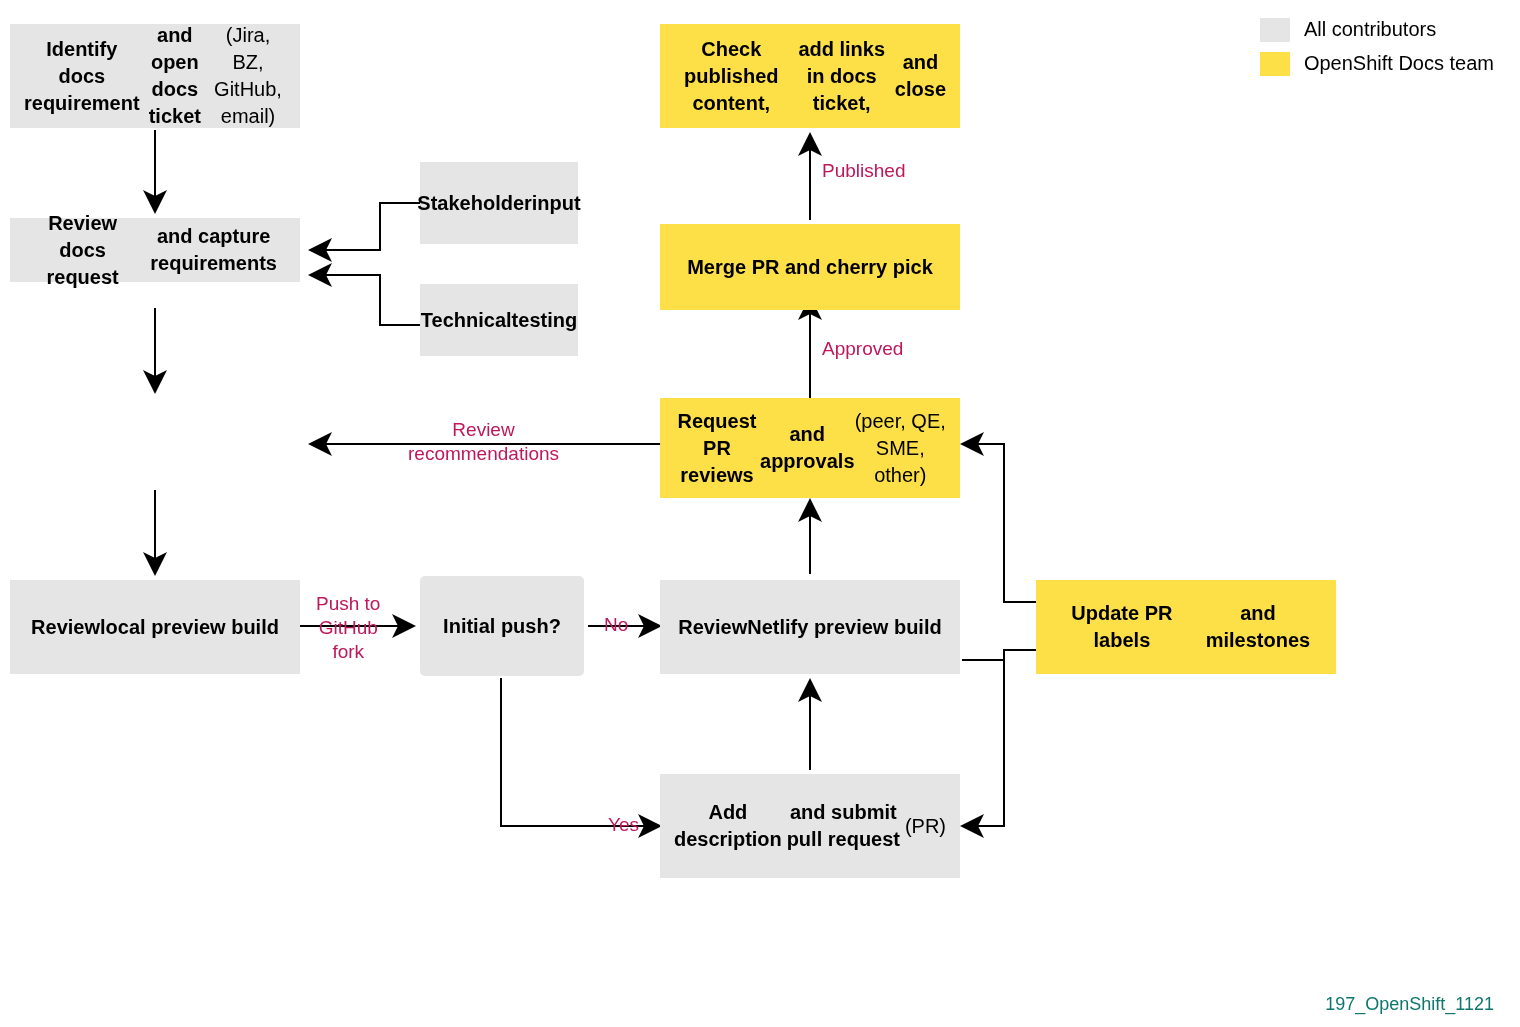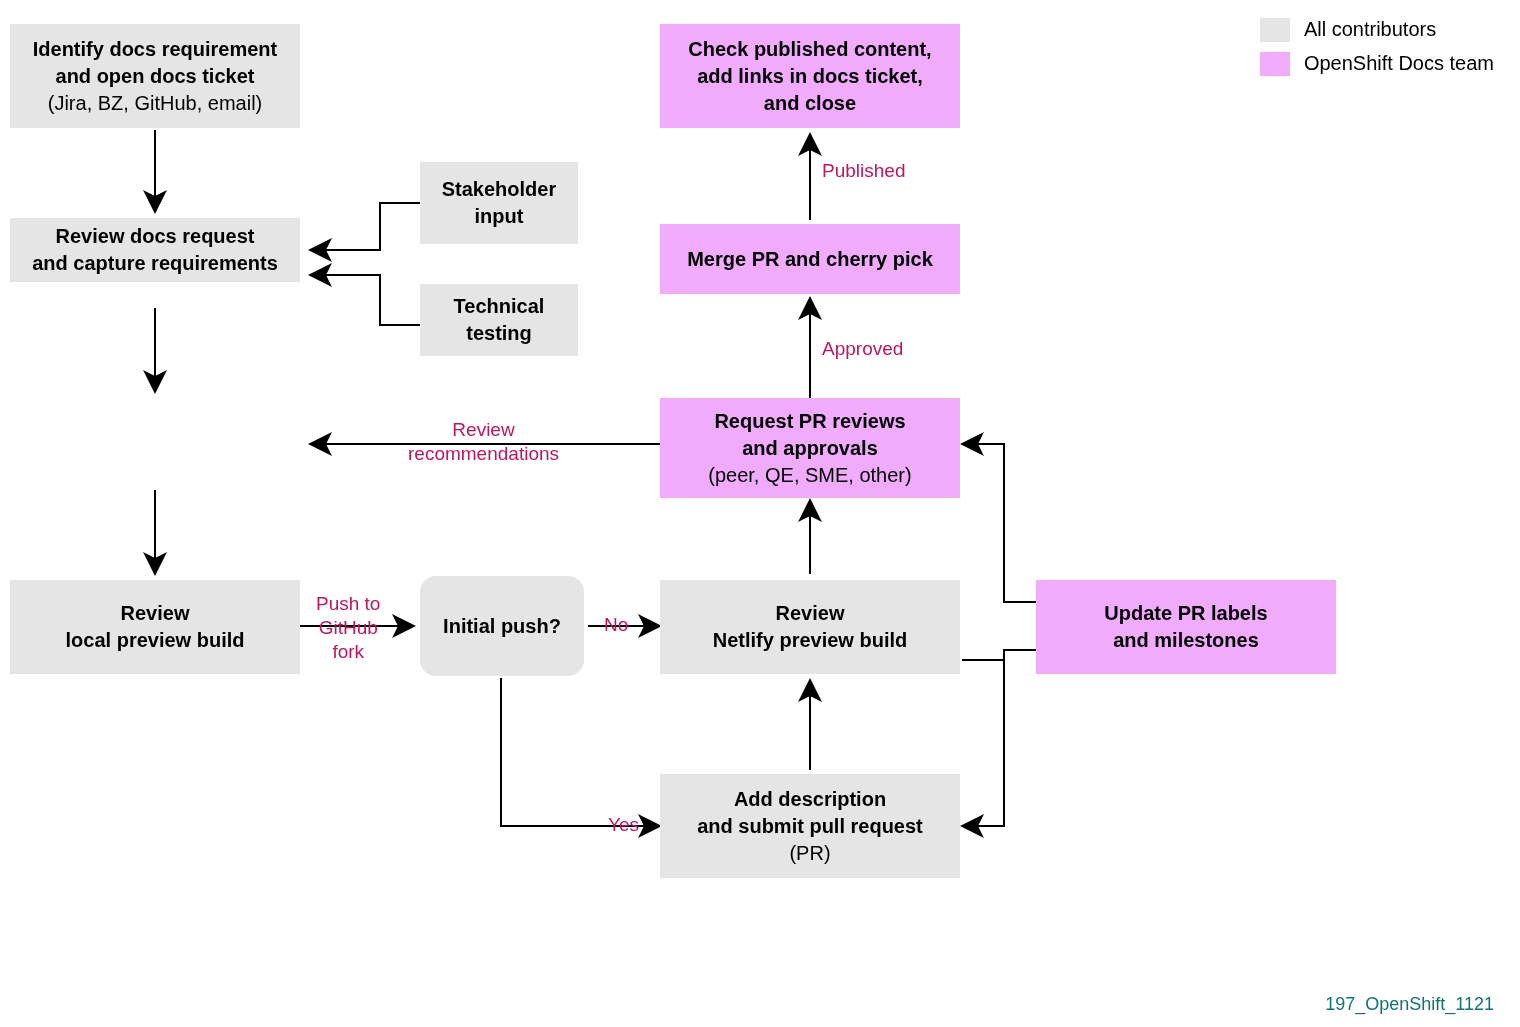--- a/index.html
+++ b/index.html
@@ -1,22 +1,22 @@
 <!DOCTYPE html>
 <html><head>
 <meta charset="utf-8">
 <style>
 html,body{margin:0;padding:0;font-family:"Segoe UI",Arial,sans-serif;background:#fff}
 .canvas{position:relative;width:1520px;height:1027px}
-.node{position:absolute;display:flex;flex-direction:column;align-items:center;justify-content:center;text-align:center;line-height:1.35;padding:8px 14px;box-sizing:border-box}
+.node{position:absolute;display:flex;flex-direction:row;align-items:center;justify-content:center;text-align:center;line-height:1.35;padding:8px 14px;box-sizing:border-box}
 .gray{background:#e5e5e5}
-.blue{background:#f0abfc}
+.blue{background:#fde047}
 .bold{font-weight:700;font-size:20px}
 .sub{font-weight:400;font-size:20px}
-.decision{border-radius:16px}
+.decision{border-radius:5px}
 .edge-label{position:absolute;font-size:19px;color:#be185d;text-align:center;white-space:nowrap}
 .legend{position:absolute;right:26px;top:18px;font-size:20px}
 .legend div{display:flex;align-items:flex-start;margin-bottom:10px}
 .legend .sw{width:30px;height:24px;margin-right:14px}
 .watermark{position:absolute;right:26px;bottom:12px;font-size:18px;color:#0f766e}
 svg.edges{position:absolute;left:0;top:0;width:1520px;height:1027px;pointer-events:none}
 </style>
 </head>
 <body>
 
@@ -89,21 +89,21 @@
 
   <div class="node gray decision" style="left:420px;top:576px;width:164px;height:100px">
     <div class="bold">Initial push?</div>
   </div>
 
   <div class="node blue" style="left:660px;top:24px;width:300px;height:104px">
     <div class="bold">Check published content,</div>
     <div class="bold">add links in docs ticket,</div>
     <div class="bold">and close</div>
   </div>
-  <div class="node blue" style="left:660px;top:224px;width:300px;height:70px">
+  <div class="node blue" style="left:660px;top:224px;width:300px;height:86px">
     <div class="bold">Merge PR and cherry pick</div>
   </div>
   <div class="node blue" style="left:660px;top:398px;width:300px;height:100px">
     <div class="bold">Request PR reviews</div>
     <div class="bold">and approvals</div>
     <div class="sub">(peer, QE, SME, other)</div>
   </div>
   <div class="node gray" style="left:660px;top:580px;width:300px;height:94px">
     <div class="bold">Review</div>
     <div class="bold">Netlify preview build</div>

